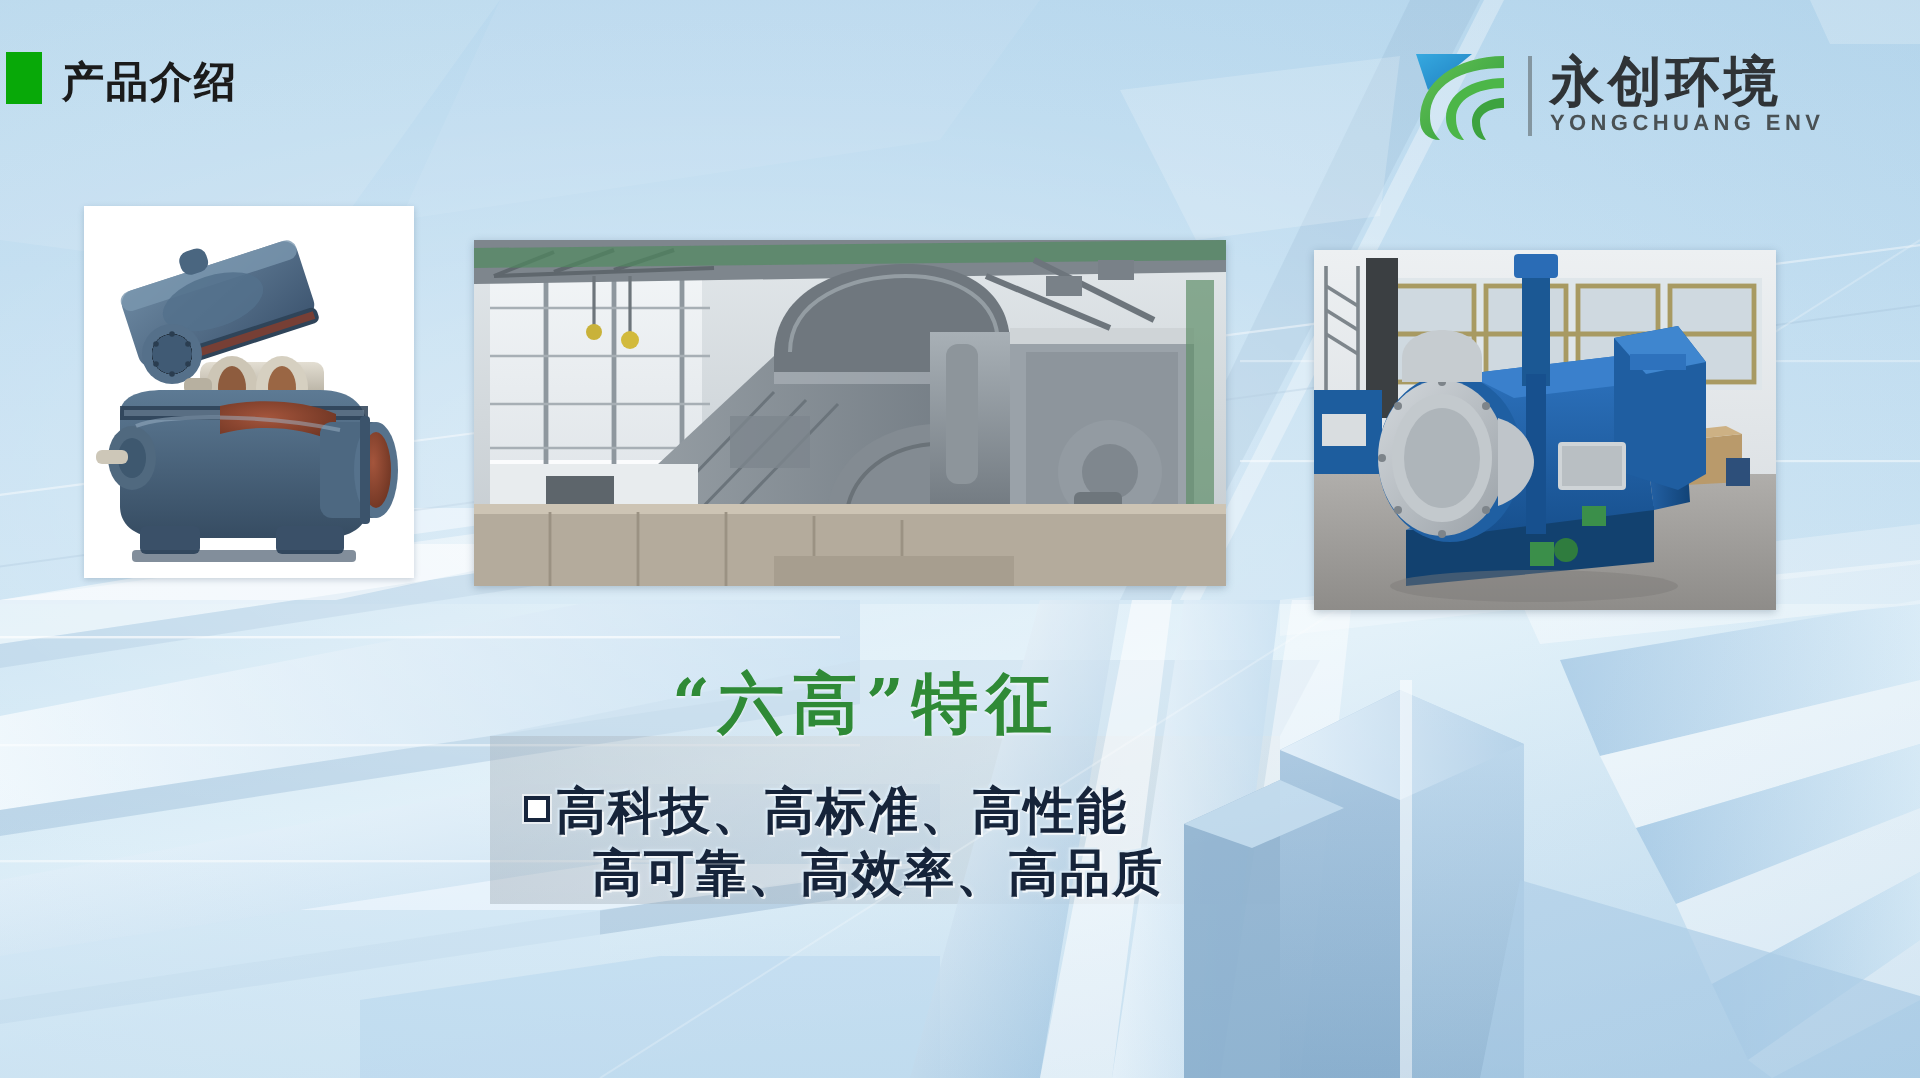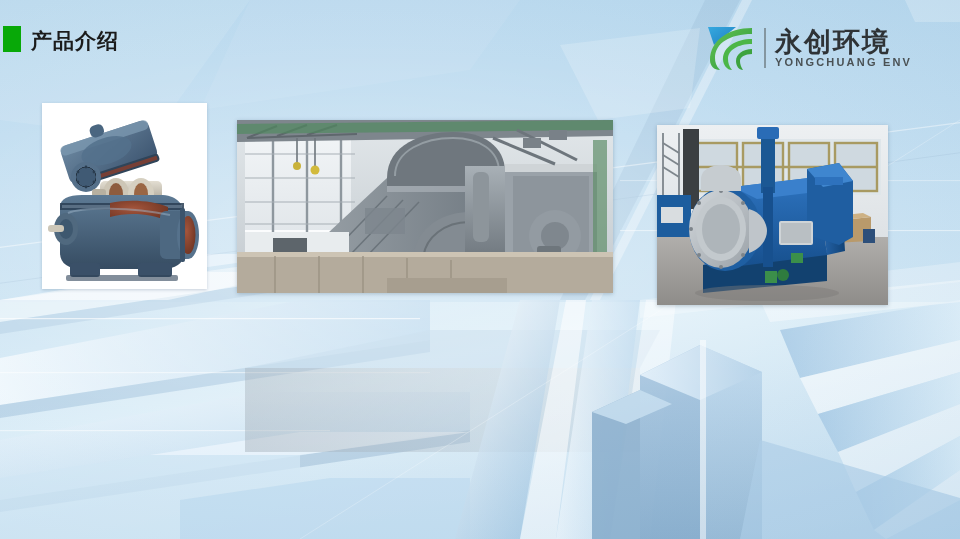--- a/index.html
+++ b/index.html
@@ -526,15 +526,23 @@
       <rect x="122" y="96" width="34" height="24" rx="2" fill="#cfd4d7"></rect>
       <rect x="124" y="98" width="30" height="20" fill="#b9bfc3"></rect>
       <rect x="134" y="128" width="12" height="10" fill="#3b8f4a"></rect>
       <rect x="108" y="146" width="12" height="12" fill="#3b8f4a"></rect>
       <circle cx="126" cy="150" r="6" fill="#2f7c3e"></circle>
 
       <ellipse cx="110" cy="168" rx="72" ry="8" fill="#7c7a77" opacity=".45"></ellipse>
     </svg>
   </div>
 
-
+  <div class="heading">“六高”特征</div>
+
+  <div class="bullet-line">
+    <span class="bullet-sq"></span>
+    <span class="bullet-text">
+      <span class="l1">高科技、高标准、高性能</span>
+      <span class="l2">高可靠、高效率、高品质</span>
+    </span>
+  </div>
 
 </div>
 
 </body></html>

